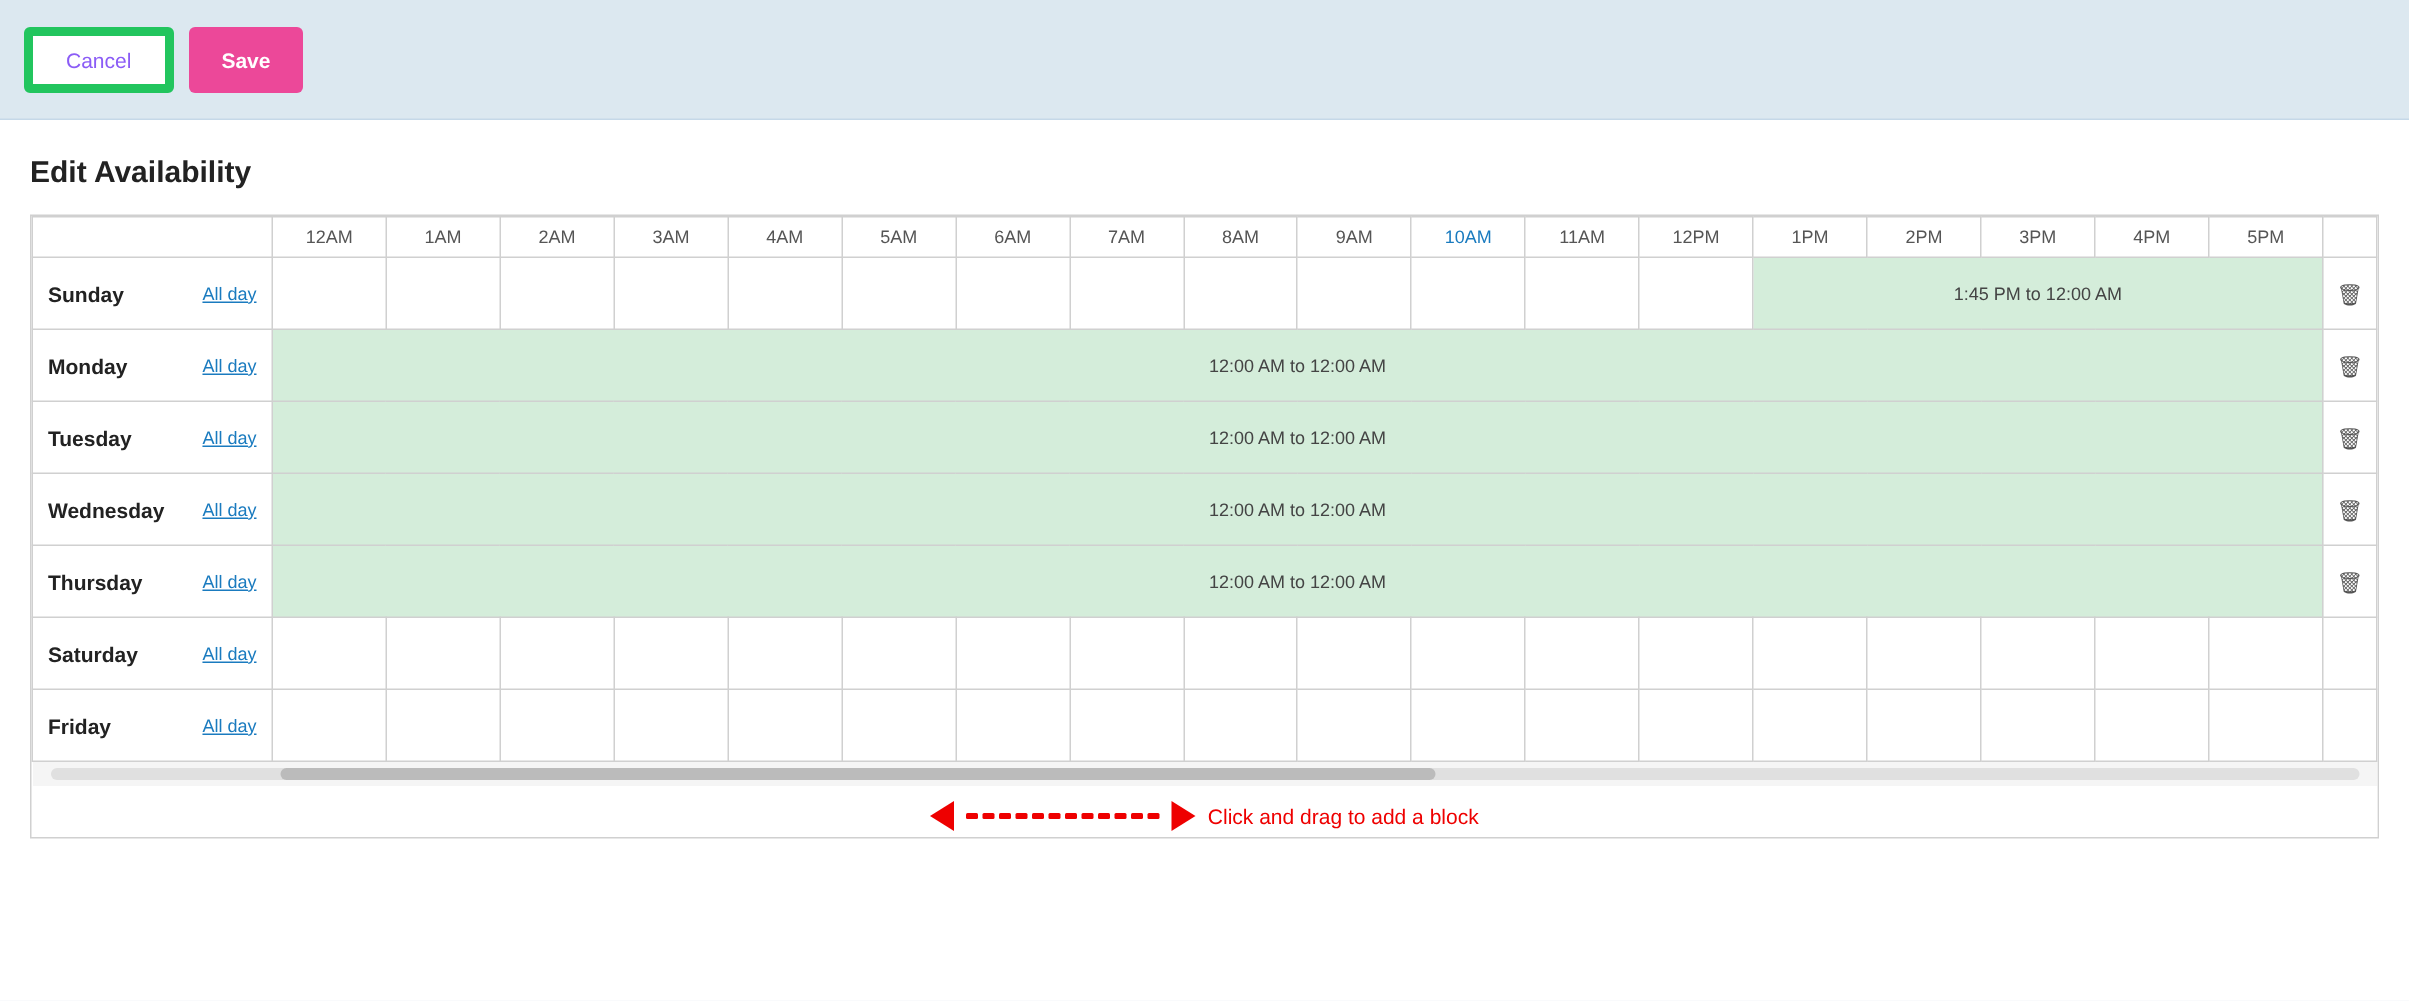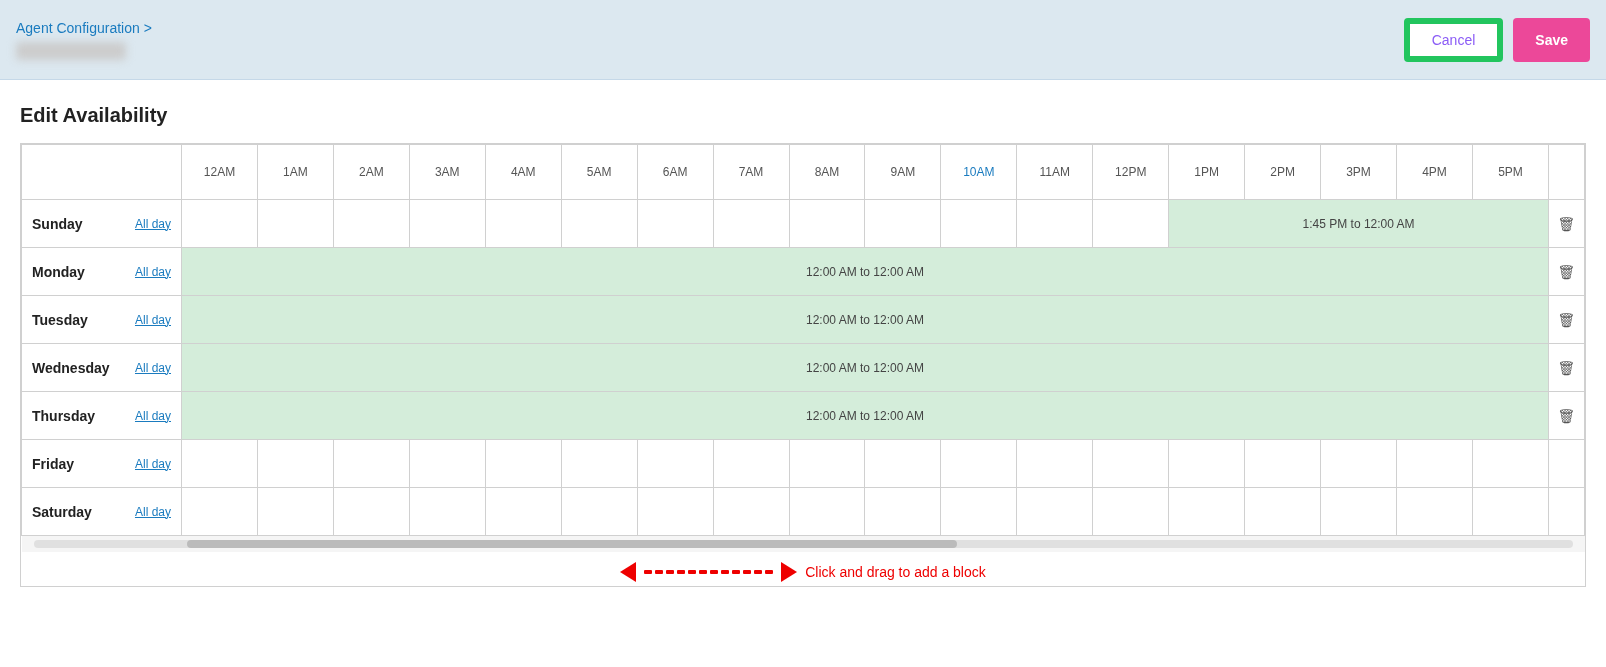--- a/index.html
+++ b/index.html
@@ -86,21 +86,21 @@
       border: 1px solid #d0d0d0;
       padding: 0;
       text-align: center;
       vertical-align: middle;
     }
 
     
     .time-header th {
       font-size: 12px;
       color: #555;
-      padding: 20px 4px;
+      padding: 6px 4px;
       background: #fff;
       font-weight: normal;
       min-width: 70px;
     }
     .time-header th.day-label-col {
       min-width: 160px;
       width: 160px;
     }
     .time-header th.delete-col {
       min-width: 36px;
@@ -226,24 +226,20 @@
 
     
     .sunday-partial {
       background: #d4edda;
     }
   </style>
 </head>
 <body>
 
 <div class="top-bar">
-  <div class="top-bar-left">
-    <span class="breadcrumb">Agent Configuration &gt;</span>
-    <div class="agent-name-blur"></div>
-  </div>
   <div class="top-bar-right">
     <button class="btn-cancel">Cancel</button>
     <button class="btn-save">Save</button>
   </div>
 </div>
 
 <div class="main-content">
   <div class="page-title">Edit Availability</div>
 
 
@@ -351,49 +347,49 @@
           </td>
           <td class="block-cell" colspan="18">12:00 AM to 12:00 AM</td>
           <td class="delete-cell">
             <button class="delete-btn">🗑</button>
           </td>
         </tr>
 
         <tr class="day-row">
           <td class="day-label-cell">
             <div class="day-label-inner">
+              <span class="day-name">Saturday</span>
+              <span class="all-day-link">All day</span>
+            </div>
+          </td>
+          <td class="time-cell"></td>
+          <td class="time-cell"></td>
+          <td class="time-cell"></td>
+          <td class="time-cell"></td>
+          <td class="time-cell"></td>
+          <td class="time-cell"></td>
+          <td class="time-cell"></td>
+          <td class="time-cell"></td>
+          <td class="time-cell"></td>
+          <td class="time-cell"></td>
+          <td class="time-cell"></td>
+          <td class="time-cell"></td>
+          <td class="time-cell"></td>
+          <td class="time-cell"></td>
+          <td class="time-cell"></td>
+          <td class="time-cell"></td>
+          <td class="time-cell"></td>
+          <td class="time-cell"></td>
+          <td class="delete-cell"></td>
+        </tr>
+
+        <tr class="day-row">
+          <td class="day-label-cell">
+            <div class="day-label-inner">
               <span class="day-name">Friday</span>
-              <span class="all-day-link">All day</span>
-            </div>
-          </td>
-          <td class="time-cell"></td>
-          <td class="time-cell"></td>
-          <td class="time-cell"></td>
-          <td class="time-cell"></td>
-          <td class="time-cell"></td>
-          <td class="time-cell"></td>
-          <td class="time-cell"></td>
-          <td class="time-cell"></td>
-          <td class="time-cell"></td>
-          <td class="time-cell"></td>
-          <td class="time-cell"></td>
-          <td class="time-cell"></td>
-          <td class="time-cell"></td>
-          <td class="time-cell"></td>
-          <td class="time-cell"></td>
-          <td class="time-cell"></td>
-          <td class="time-cell"></td>
-          <td class="time-cell"></td>
-          <td class="delete-cell"></td>
-        </tr>
-
-        <tr class="day-row">
-          <td class="day-label-cell">
-            <div class="day-label-inner">
-              <span class="day-name">Saturday</span>
               <span class="all-day-link">All day</span>
             </div>
           </td>
           <td class="time-cell"></td>
           <td class="time-cell"></td>
           <td class="time-cell"></td>
           <td class="time-cell"></td>
           <td class="time-cell"></td>
           <td class="time-cell"></td>
           <td class="time-cell"></td>

